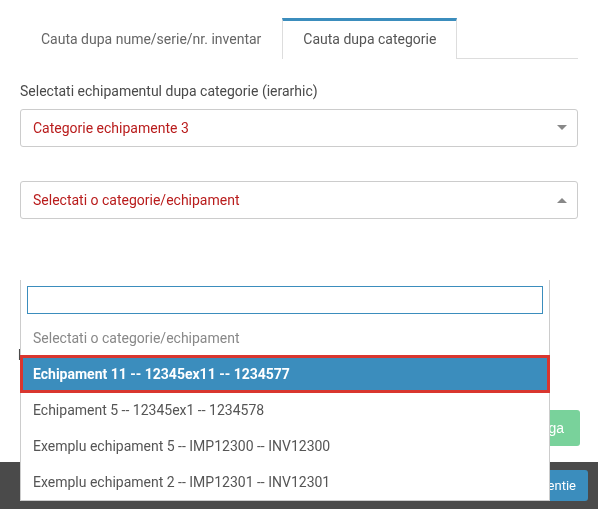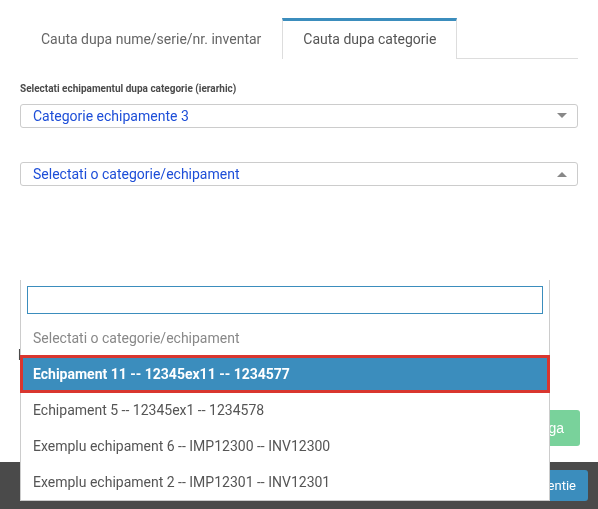--- a/index.html
+++ b/index.html
@@ -56,35 +56,35 @@
     background: #fff;
   }
   .tab.active {
     border-top: 3px solid #3b8dbd;
     border-left: 1px solid #ddd;
     border-right: 1px solid #ddd;
     color: #555;
     padding-top: 10px;
   }
   .section-label {
-    font-weight: 700;
+    font-weight: 400;
     color: #4a4a4a;
     margin: 24px 0 10px 0;
-    font-size: 10px;
+    font-size: 14px;
   }
   .select-box {
     position: relative;
     border: 1px solid #ccc;
     border-radius: 3px;
     background: #fff;
-    height: 24px;
+    height: 38px;
     display: flex;
     align-items: center;
     padding: 0 12px;
-    color: #1d4ed8;
+    color: #b91c1c;
     cursor: pointer;
   }
   .select-box .caret {
     position: absolute;
     right: 10px;
     top: 50%;
     transform: translateY(-50%);
     color: #888;
   }
   .caret svg { display: block; }
@@ -214,18 +214,18 @@
   </div>
 
   <div class="dropdown-panel">
     <div class="dropdown-search">
       <input type="text" value="" style="">
     </div>
     <div class="dropdown-list" id="dd-list">
         <div class="dd-item placeholder">Selectati o categorie/echipament</div>
         <div class="dd-item highlight">Echipament 11 -- 12345ex11 -- 1234577</div>
         <div class="dd-item">Echipament 5 -- 12345ex1 -- 1234578</div>
-        <div class="dd-item">Exemplu echipament 6 -- IMP12300 -- INV12300</div>
+        <div class="dd-item">Exemplu echipament 5 -- IMP12300 -- INV12300</div>
         <div class="dd-item">Exemplu echipament 2 -- IMP12301 -- INV12301</div>
       </div>
   </div>
 
 </div>
 
 </body></html>

